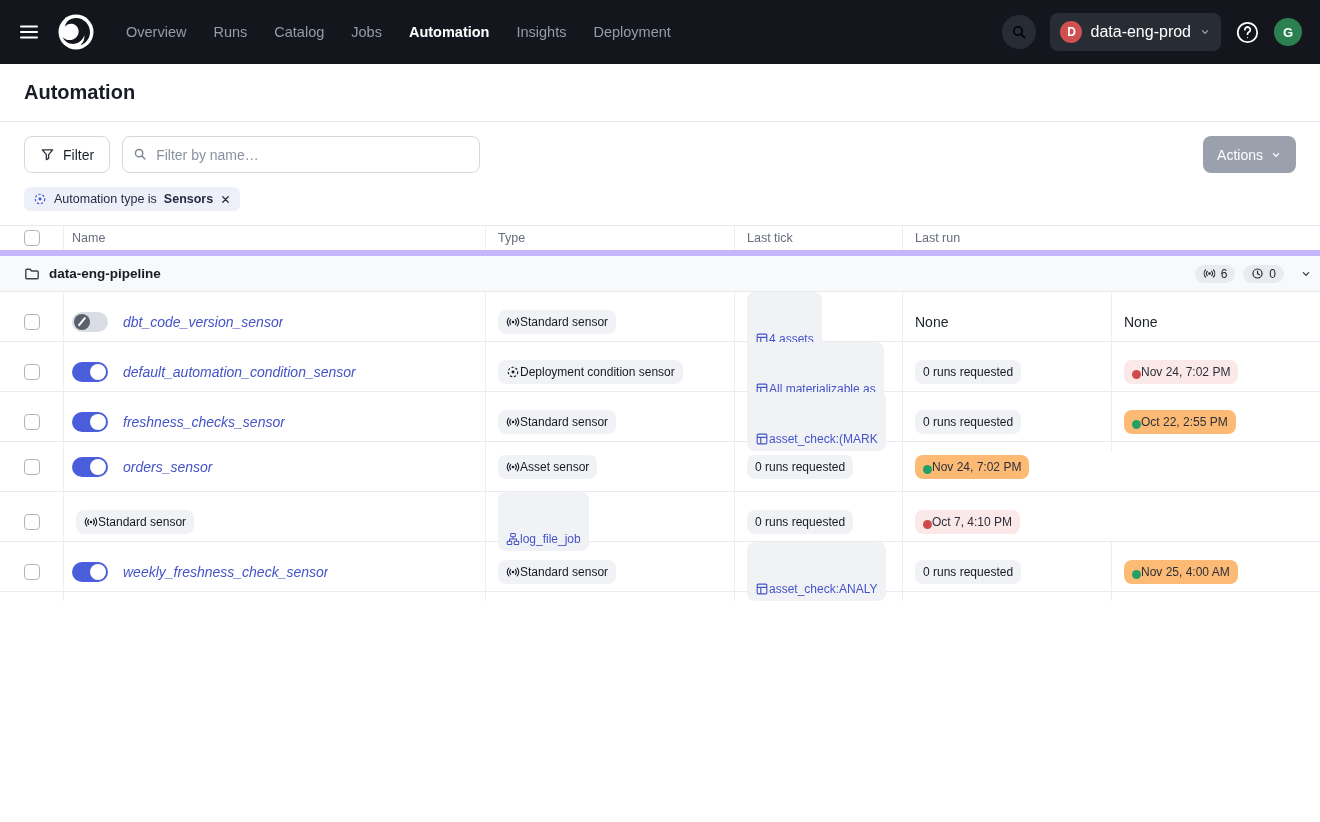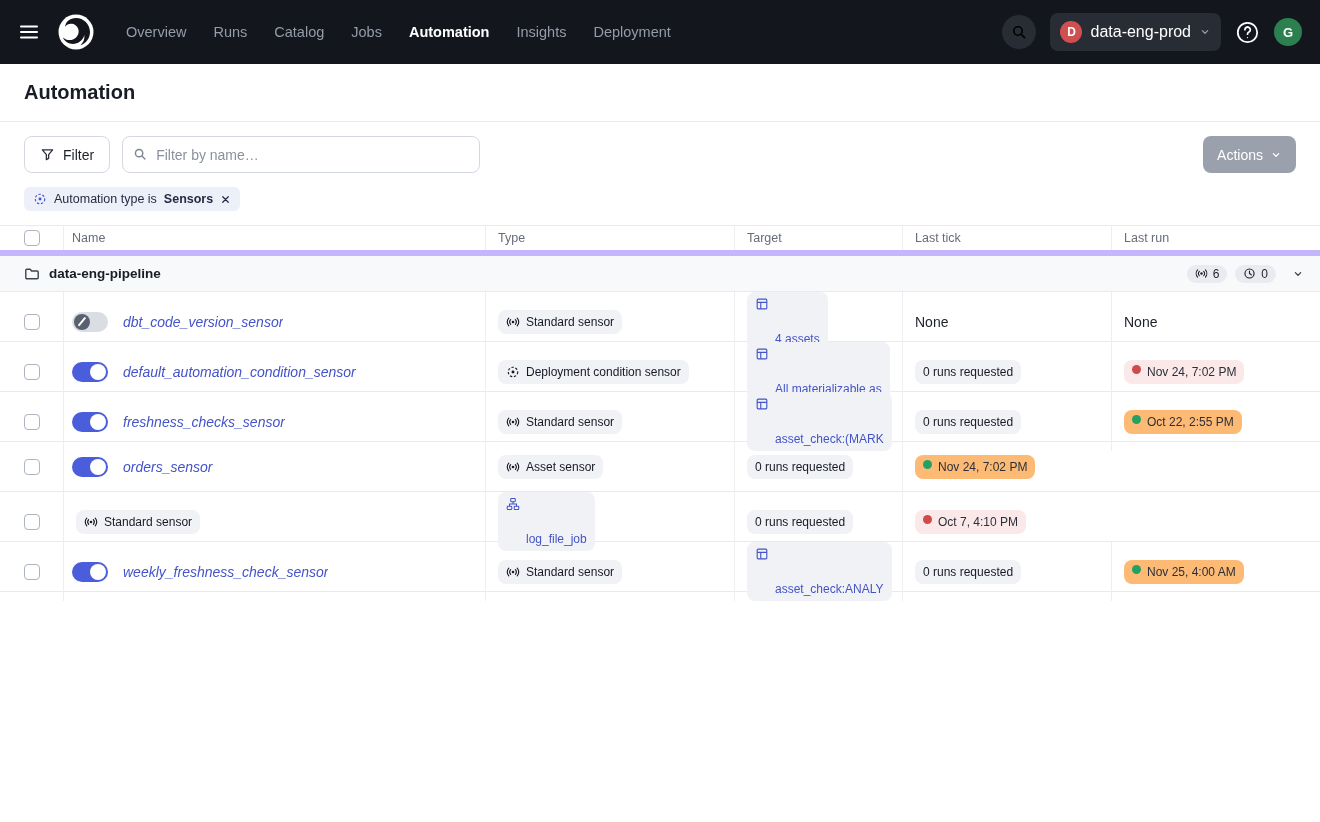--- a/index.html
+++ b/index.html
@@ -63,21 +63,21 @@
   .thead { height: 30px; border-bottom: 6px solid #c4b5fd; align-items: stretch; }
   .th { display: flex; align-items: center; font-size: 12.5px; color: #666d7a; padding-left: 12px; }
   .th:not(:last-child), .trow .cell:not(:last-child) { border-right: 1px solid #eceef2; }
   .th-name { padding-left: 8px; }
   .th-check { padding-left: 24px; }
 
   .checkbox { width: 16px; height: 16px; border: 1.5px solid #aeb4c0; border-radius: 4px;
     background: #fff; display: inline-block; cursor: pointer; flex: none; }
 
   .group-row { height: 36px; background: #f8f9fb; border-bottom: 1px solid #e8eaee;
-    display: flex; align-items: center; padding: 0 16px 0 24px; justify-content: flex-end; }
+    display: flex; align-items: center; padding: 0 8px 0 24px; justify-content: flex-end; }
   .g-left { display: flex; align-items: center; gap: 9px; }
   .folder { color: #3c434f; display: grid; place-items: center; }
   .folder svg { width: 16px; height: 16px; }
   .group-name { font-size: 13.5px; font-weight: 700; color: #181c25; }
   .g-right { margin-left: auto; display: flex; align-items: center; gap: 8px; }
   .count-pill { display: inline-flex; align-items: center; gap: 5px; background: #e9ebf1;
     border-radius: 10px; padding: 2px 8px; font-size: 12px; color: #1c2128; }
   .count-pill svg { width: 13px; height: 13px; }
   .caret-btn { background: none; border: none; cursor: pointer; color: #3c434f; margin-left: 8px;
     display: grid; place-items: center; }
@@ -94,21 +94,21 @@
   .toggle.off { background: #dadde4; }
   .knob { position: absolute; top: 2px; width: 16px; height: 16px; border-radius: 50%; }
   .toggle.on .knob { right: 2px; background: #fff; }
   .toggle.off .knob { left: 2px; background: #59606e; }
   .toggle.off .knob::after { content: ""; position: absolute; left: 7px; top: 2.5px; width: 1.6px;
     height: 11px; background: #fff; transform: rotate(40deg); border-radius: 1px; }
 
   .name-link { color: #4353c8; font-size: 14px; text-decoration: none; cursor: pointer;
     white-space: nowrap; overflow: hidden; font-style: italic; }
 
-  .pill { display: inline-flex; align-items: flex-start; gap: 6px; border-radius: 8px;
+  .pill { display: inline-flex; align-items: flex-end; border-radius: 8px;
     padding: 5px 8px; font-size: 12px; white-space: nowrap; max-width: 100%; }
   .pill .icon { display: grid; place-items: center; flex: none; }
   .pill .icon svg { width: 14px; height: 14px; }
   .pill-gray { background: #f1f2f6; color: #161a26; }
   .pill-link { background: #f1f2f6; color: #4353c8; cursor: pointer; }
   .clip { overflow: hidden; white-space: nowrap; display: block; margin-top: 35px; }
   .c-target .pill { max-width: 150px; overflow: hidden; }
 
   .plain { font-size: 14px; color: #1c2128; }
 
@@ -228,21 +228,20 @@
     </button>
   </span>
 </div>
 
 <div class="grid-cols thead">
   <div class="th th-check">
       <span class="checkbox"></span>
     </div>
   <div class="th th-name">Name</div>
   <div class="th">Type</div>
-  <div class="th">Target</div>
   <div class="th">Last tick</div>
   <div class="th">Last run</div>
 </div>
 
 <div class="group-row">
   <div class="g-left">
     <span class="folder" data-icon="folder-icon">
         <svg viewBox="0 0 16 16" fill="none" stroke="currentColor" stroke-width="1.4" stroke-linejoin="round">
           <path d="M1.8 4.2a1 1 0 0 1 1-1h3.3l1.5 1.8h5.6a1 1 0 0 1 1 1v5.8a1 1 0 0 1-1 1H2.8a1 1 0 0 1-1-1z"></path>
         </svg>

